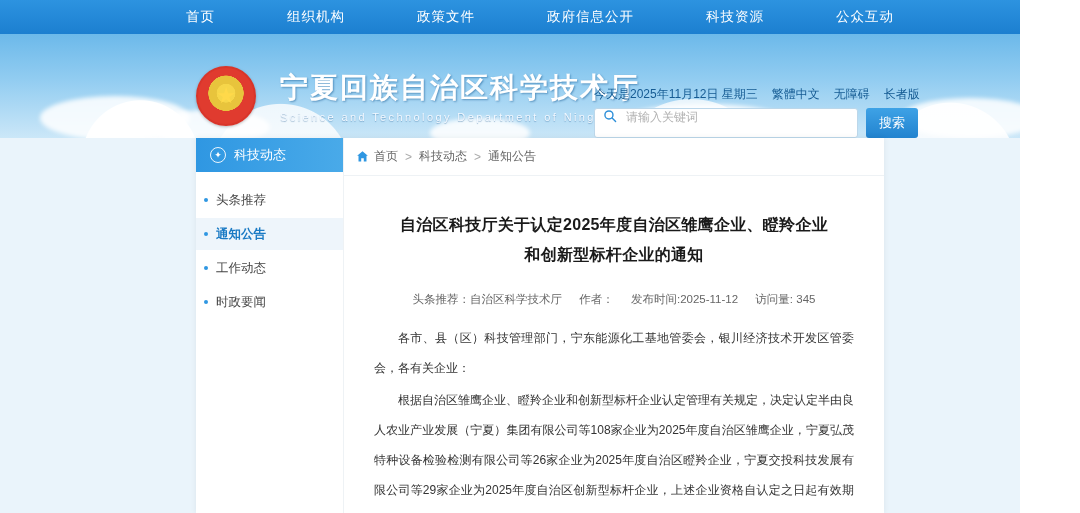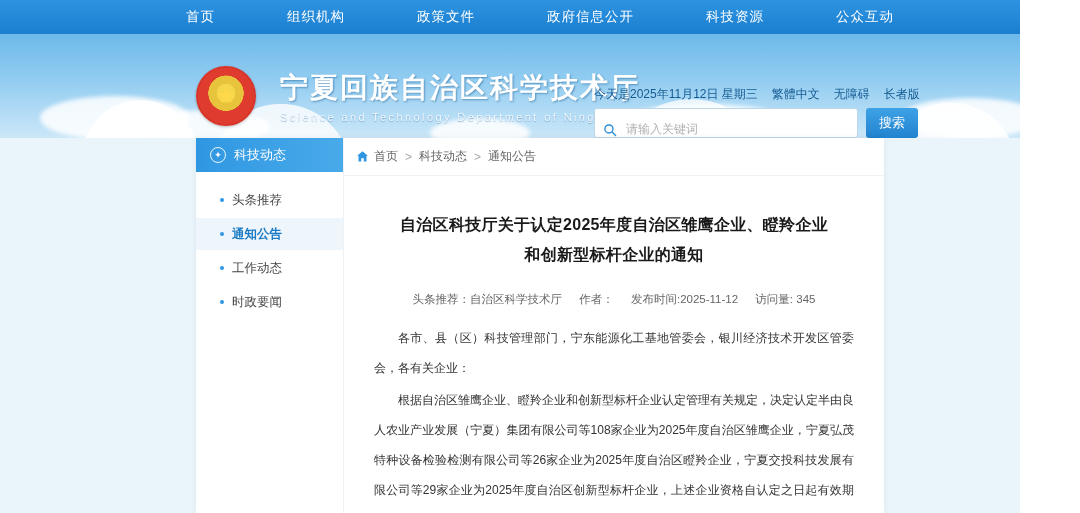--- a/index.html
+++ b/index.html
@@ -121,21 +121,21 @@
   .util-row .util-link { cursor: pointer; }
 
   .search-box {
     position: absolute;
     left: 594px; top: 74px;
     width: 264px; height: 30px;
     background: #ffffff;
     border: 1px solid #bcd7ea;
     border-radius: 3px;
     display: flex;
-    align-items: flex-end;
+    align-items: flex-start;
     padding: 0 8px;
     gap: 7px;
   }
   .search-icon {
     width: 14px; height: 14px;
     flex: none;
     color: #2d8fd9;
   }
   .search-input {
     border: none;
@@ -193,21 +193,21 @@
     border: 1px solid rgba(255,255,255,0.9);
     display: flex; align-items: center; justify-content: center;
     font-size: 9px;
     flex: none;
   }
   .sidebar-list { padding: 12px 0 0 0; }
   .sb-item {
     height: 32px;
     display: flex;
     align-items: center;
-    padding-left: 24px;
+    padding-left: 8px;
     font-size: 12.5px;
     color: #444;
     cursor: pointer;
     margin-bottom: 2px;
   }
   .sb-item .dot {
     width: 4px; height: 4px;
     background: #2f97e2;
     border-radius: 50%;
     margin-right: 8px;

